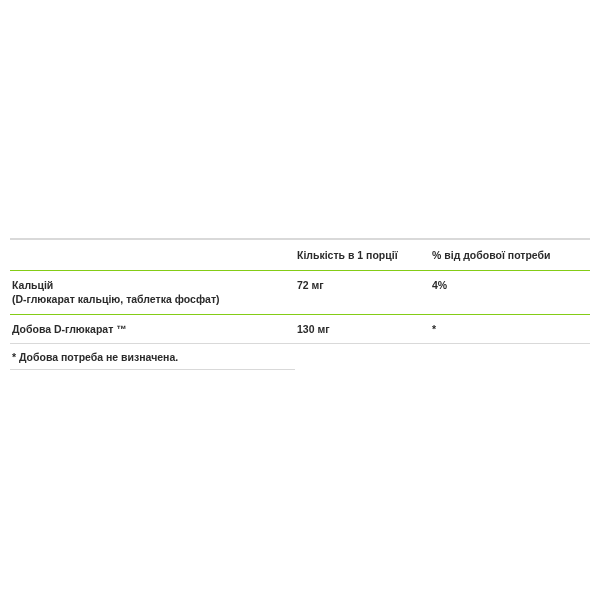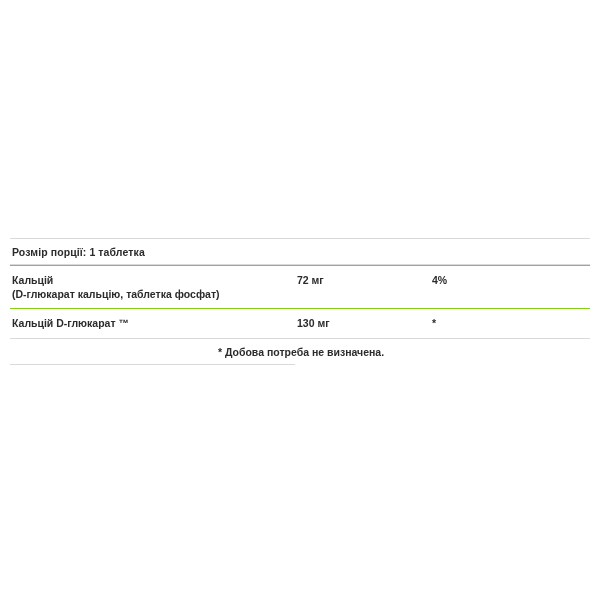--- a/index.html
+++ b/index.html
@@ -67,54 +67,57 @@
   .col-dv { width: 160px; }
   .cell-sub {
     display: block;
     font-weight: bold;
   }
   .footnote {
     padding: 7px 0 6px 2px;
     font-size: 10.5px;
     font-weight: bold;
     color: #2b2b2b;
-    text-align: center;
   }
 </style>
 </head>
 <body>
 
 <div class="page">
 
   <div class="facts-panel">
 
     <div class="rule-full"></div>
 
-    <div class="serving-row">Розмір порції: 1 таблетка</div>
 
     <div class="rule-full"></div>
 
     <table class="facts-table">
       <colgroup>
         <col class="col-name">
         <col class="col-amount">
         <col class="col-dv">
       </colgroup>
       <tbody>
+        <tr class="header-row">
+          <td></td>
+          <td>Кількість в 1 порції</td>
+          <td>% від добової потреби</td>
+        </tr>
         <tr>
           <td>
             <span class="cell-sub">Кальцій</span>
             <span class="cell-sub">(D-глюкарат кальцію, таблетка фосфат)</span>
           </td>
           <td>72 мг</td>
           <td>4%</td>
         </tr>
         <tr>
           <td>
-            <span class="cell-sub">Кальцій D-глюкарат ™</span>
+            <span class="cell-sub">Добова D-глюкарат ™</span>
           </td>
           <td>130 мг</td>
           <td>*</td>
         </tr>
       </tbody>
     </table>
 
     <div class="rule-full"></div>
 
     <div class="footnote">* Добова потреба не визначена.</div>

